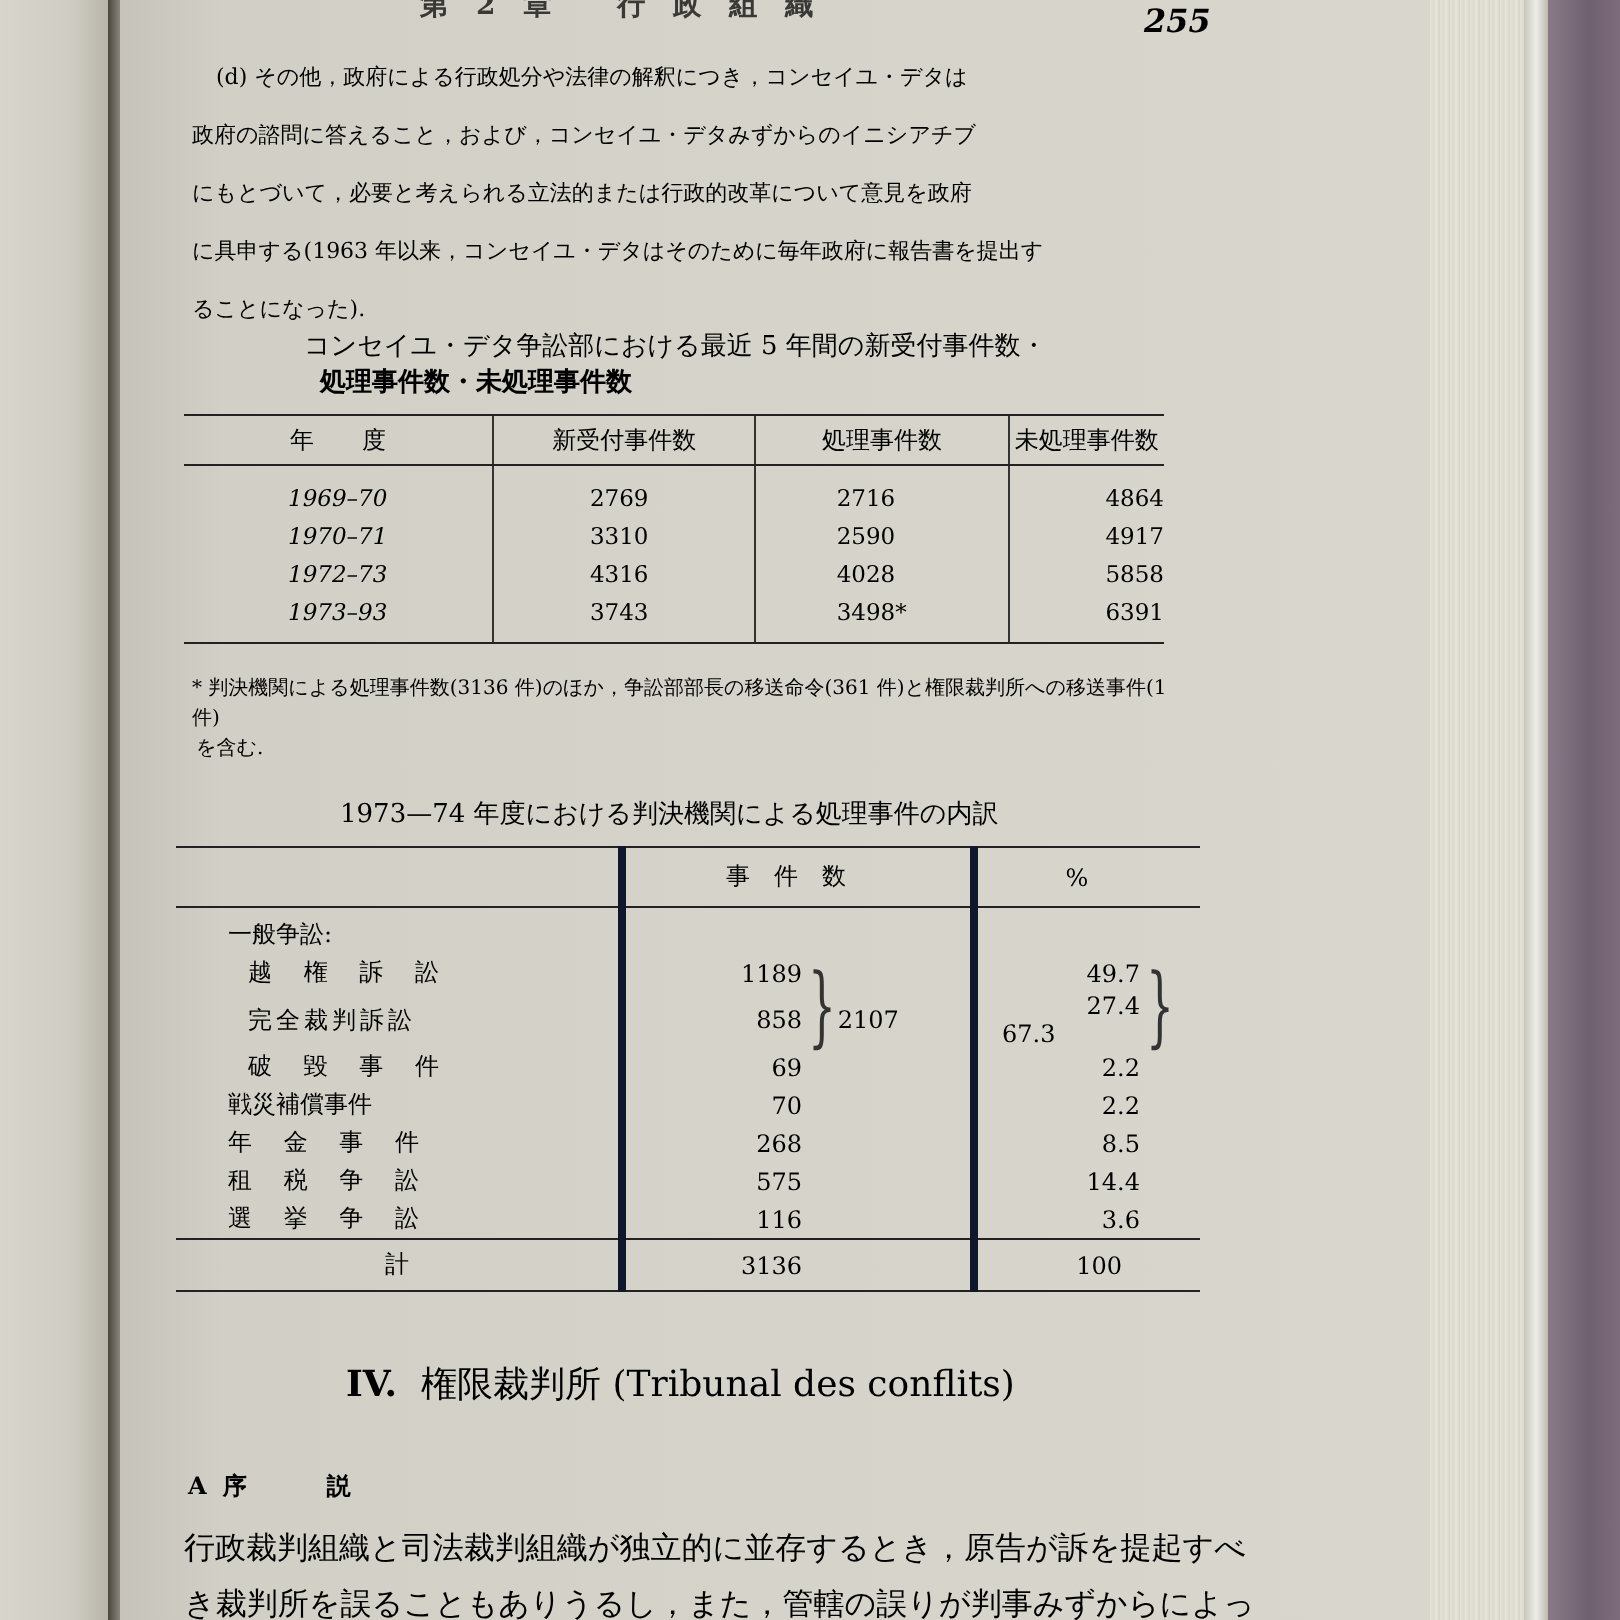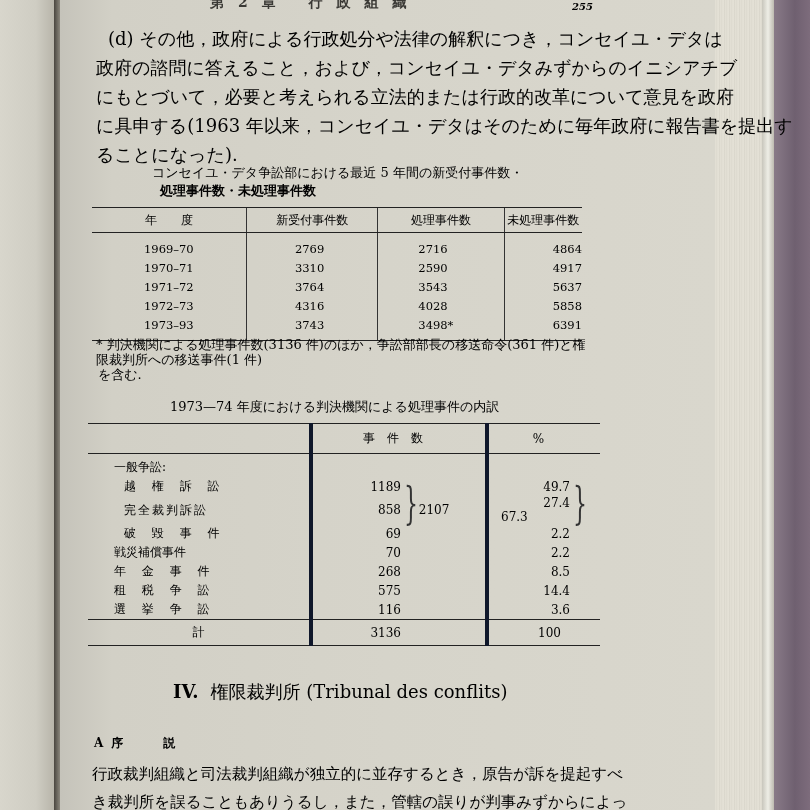--- a/index.html
+++ b/index.html
@@ -31,48 +31,48 @@
   }
   .cover-edge {
     position: absolute; left: 762px; top: 0; width: 12px; height: 810px;
     background: linear-gradient(90deg, #c8c6bc, #eeeee6, #bdbab0);
   }
   .running-head {
     position: absolute; left: 210px; top: -6px; font-size: 14px; letter-spacing: 14px;
     color: #3a3935; font-weight: bold;
   }
   .page-number {
-    position: absolute; left: 572px; top: 1px; font-size: 10px; font-style: italic; font-weight: bold;
+    position: absolute; left: 572px; top: 1px; font-size: 16px; font-style: italic; font-weight: bold;
   }
   .para {
     position: absolute; left: 96px; top: 24px; width: 520px;
-    font-size: 18px; line-height: 29px;
+    font-size: 11px; line-height: 29px;
   }
   .para .line { white-space: nowrap; display: block; }
   .para .line.first { padding-left: 12px; }
   .caption {
     position: absolute; font-size: 13px; white-space: nowrap;
   }
   table.t1 {
     position: absolute; left: 92px; top: 207px; width: 490px;
     border-collapse: collapse; font-size: 11.5px;
   }
   table.t1 th { font-weight: normal; font-size: 12px; height: 22px;
     border-top: 1.5px solid #222; border-bottom: 1px solid #222; }
   table.t1 td { height: 19px; padding: 0; }
   table.t1 th + th, table.t1 td + td { border-left: 1px solid #333; }
   table.t1 tbody tr:first-child td { padding-top: 6px; }
   table.t1 tbody tr:last-child td { border-bottom: 1.5px solid #222; padding-bottom: 6px; }
-  .c-year { width: 152px; padding-left: 52px !important; }
+  .c-year { width: 152px; padding-left: 52px !important; font-style: italic; }
   .c-new { width: 122px; text-align: left; padding-left: 48px !important; }
   .c-proc { width: 123px; text-align: left; padding-left: 40px !important; }
   .c-pend { text-align: left; padding-left: 48px !important; }
   .footnote {
     position: absolute; left: 96px; top: 337px; width: 500px;
-    font-size: 13px; line-height: 15px;
+    font-size: 10px; line-height: 15px;
   }
   table.t2 {
     position: absolute; left: 88px; top: 423px; width: 512px;
     border-collapse: collapse; font-size: 12px;
   }
   table.t2 th { font-weight: normal; height: 27px;
     border-top: 1.5px solid #222; border-bottom: 1.5px solid #222; letter-spacing: 12px; }
   table.t2 td { height: 19px; padding: 0; }
   table.t2 th + th, table.t2 td + td { border-left: 4px solid #0f172a; }
   .t2-label { width: 185px; padding-left: 26px !important; }
@@ -146,26 +146,20 @@
       <td class="c-proc">2716</td>
       <td class="c-pend">4864</td>
     </tr>
     <tr>
       <td class="c-year">1970–71</td>
       <td class="c-new">3310</td>
       <td class="c-proc">2590</td>
       <td class="c-pend">4917</td>
     </tr>
     <tr>
-      <td class="c-year">1971–72</td>
-      <td class="c-new">3764</td>
-      <td class="c-proc">3543</td>
-      <td class="c-pend">5637</td>
-    </tr>
-    <tr>
       <td class="c-year">1972–73</td>
       <td class="c-new">4316</td>
       <td class="c-proc">4028</td>
       <td class="c-pend">5858</td>
     </tr>
     <tr>
       <td class="c-year">1973–93</td>
       <td class="c-new">3743</td>
       <td class="c-proc">3498*</td>
       <td class="c-pend">6391</td>

